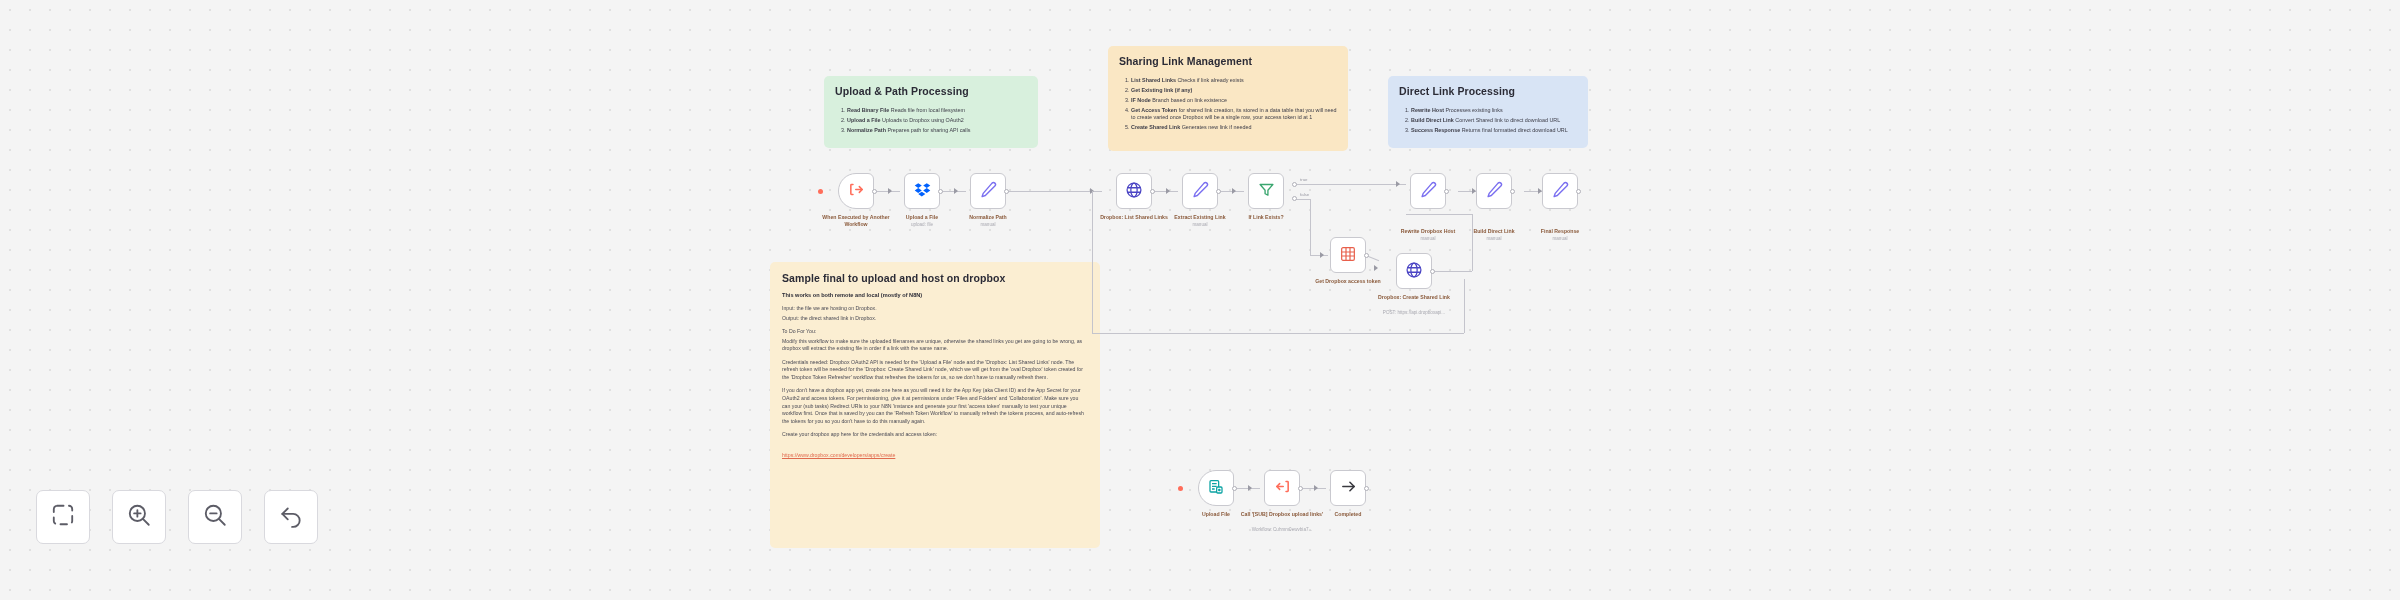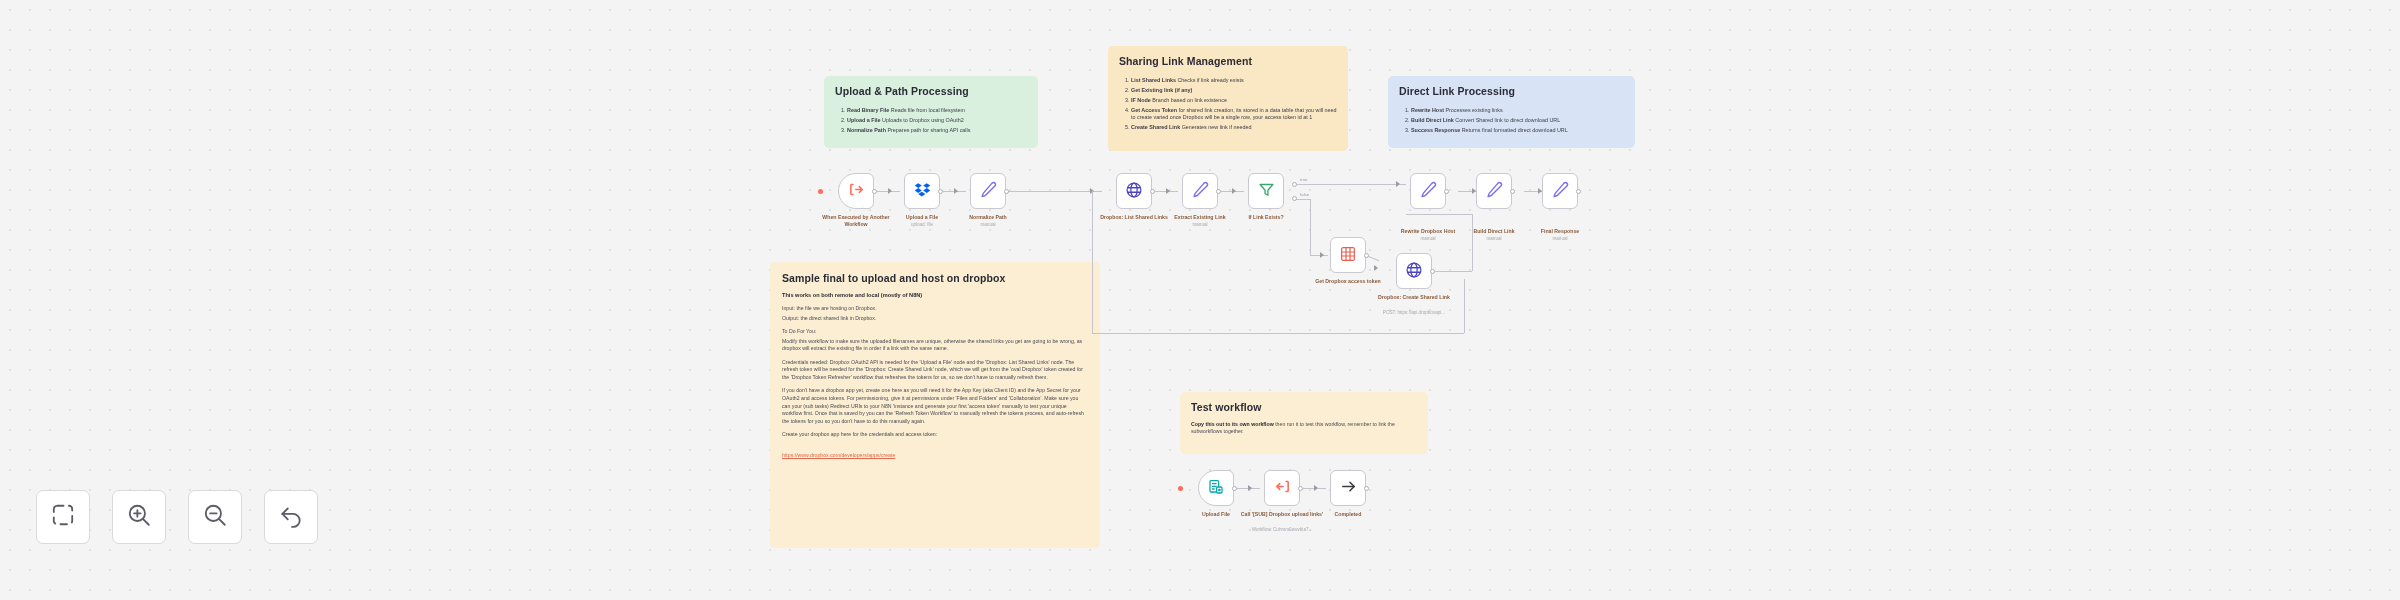--- a/index.html
+++ b/index.html
@@ -146,21 +146,21 @@
     <h3>Sharing Link Management</h3>
     <ol>
       <li><b>List Shared Links</b> <span>Checks if link already exists</span></li>
       <li><b>Get Existing link (if any)</b></li>
       <li><b>IF Node</b> <span>Branch based on link existence</span></li>
       <li><b>Get Access Token</b> <span>for shared link creation, its stored in a data table that you will need to create varied once Dropbox will be a single row, your access token id at 1</span></li>
       <li><b>Create Shared Link</b> <span>Generates new link if needed</span></li>
     </ol>
   </div>
 
-  <div class="sticky sticky-blue" style="left:1388px; top:76px; width:247px; height:72px;">
+  <div class="sticky sticky-blue" style="left:1388px; top:76px; width:200px; height:72px;">
     <h3>Direct Link Processing</h3>
     <ol>
       <li><b>Rewrite Host</b> <span>Processes existing links</span></li>
       <li><b>Build Direct Link</b> <span>Convert Shared link to direct download URL</span></li>
       <li><b>Success Response</b> <span>Returns final formatted direct download URL</span></li>
     </ol>
   </div>
 
   <div class="sticky sticky-cream" style="left:770px; top:262px; width:330px; height:286px; padding:10px 12px;">
     <h3 style="margin-bottom:6px;">Sample final to upload and host on dropbox</h3>
@@ -168,27 +168,20 @@
     <div class="note-p tight">Input: the file we are hosting on Dropbox.</div>
     <div class="note-p">Output: the direct shared link in Dropbox.</div>
     <div class="note-p tight">To Do For You:</div>
     <div class="note-p">Modify this workflow to make sure the uploaded filenames are unique, otherwise the shared links you get are going to be wrong, as dropbox will extract the existing file in order if a link with the same name.</div>
     <div class="note-p">Credentials needed: Dropbox OAuth2 API is needed for the 'Upload a File' node and the 'Dropbox: List Shared Links' node. The refresh token will be needed for the 'Dropbox: Create Shared Link' node, which we will get from the 'oval Dropbox' token created for the 'Dropbox Token Refresher' workflow that refreshes the tokens for us, so we don't have to manually refresh them.</div>
     <div class="note-p">If you don't have a dropbox app yet, create one here as you will need it for the App Key (aka Client ID) and the App Secret for your OAuth2 and access tokens. For permissioning, give it at permissions under 'Files and Folders' and 'Collaboration'. Make sure you can your (sub tasks) Redirect URIs to your N8N 'instance and generate your first 'access token' manually to test your unique workflow first. Once that is saved by you can the 'Refresh Token Workflow' to manually refresh the tokens process, and auto-refresh the tokens for you so you don't have to do this manually again.</div>
     <div class="note-p tight">Create your dropbox app here for the credentials and access token:</div>
     <a class="note-link">https://www.dropbox.com/developers/apps/create</a>
   </div>
 
-  <div class="sticky sticky-cream" style="left:1180px; top:392px; width:248px; height:62px;">
-    <h3 style="margin-bottom:6px;">Test workflow</h3>
-    <div class="note-p">
-      <span class="note-inline-b">Copy this out to its own workflow</span>
-      <span>then run it to test this workflow, remember to link the subworkflows together.</span>
-    </div>
-  </div>
 
   <div class="start-dot" style="left:818px; top:189px;"></div>
 
   <div class="conn" style="left:874px; top:191px; width:26px;"></div>
   <div class="arrow" style="left:888px; top:188px;"></div>
   <div class="conn" style="left:940px; top:191px; width:26px;"></div>
   <div class="arrow" style="left:954px; top:188px;"></div>
 
   <div class="conn" style="left:1006px; top:191px; width:96px;"></div>
   <div class="arrow" style="left:1090px; top:188px;"></div>

